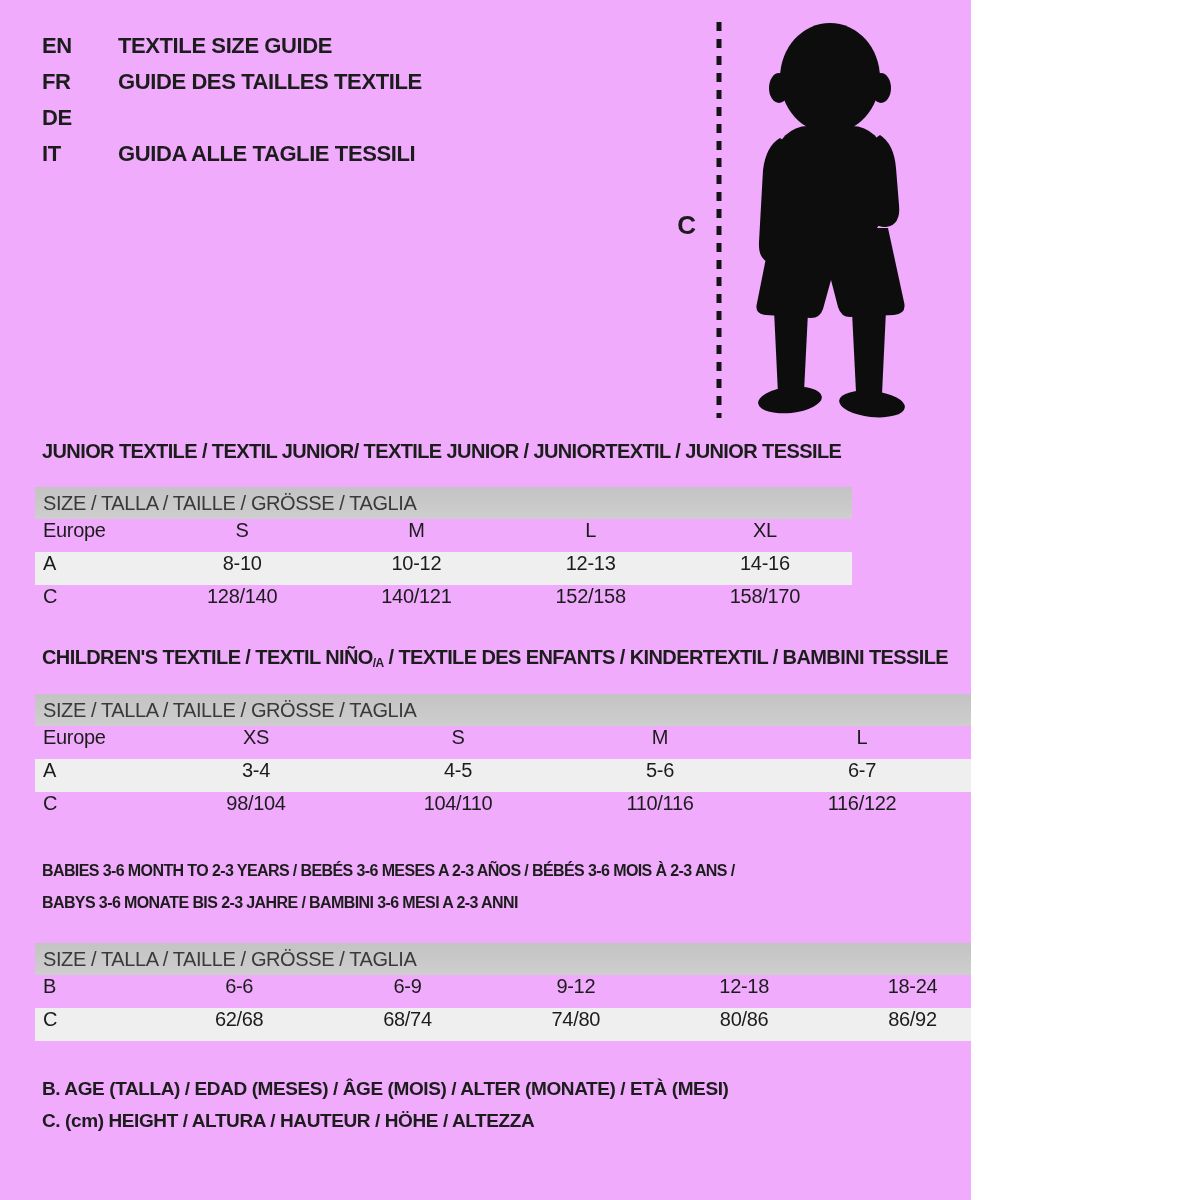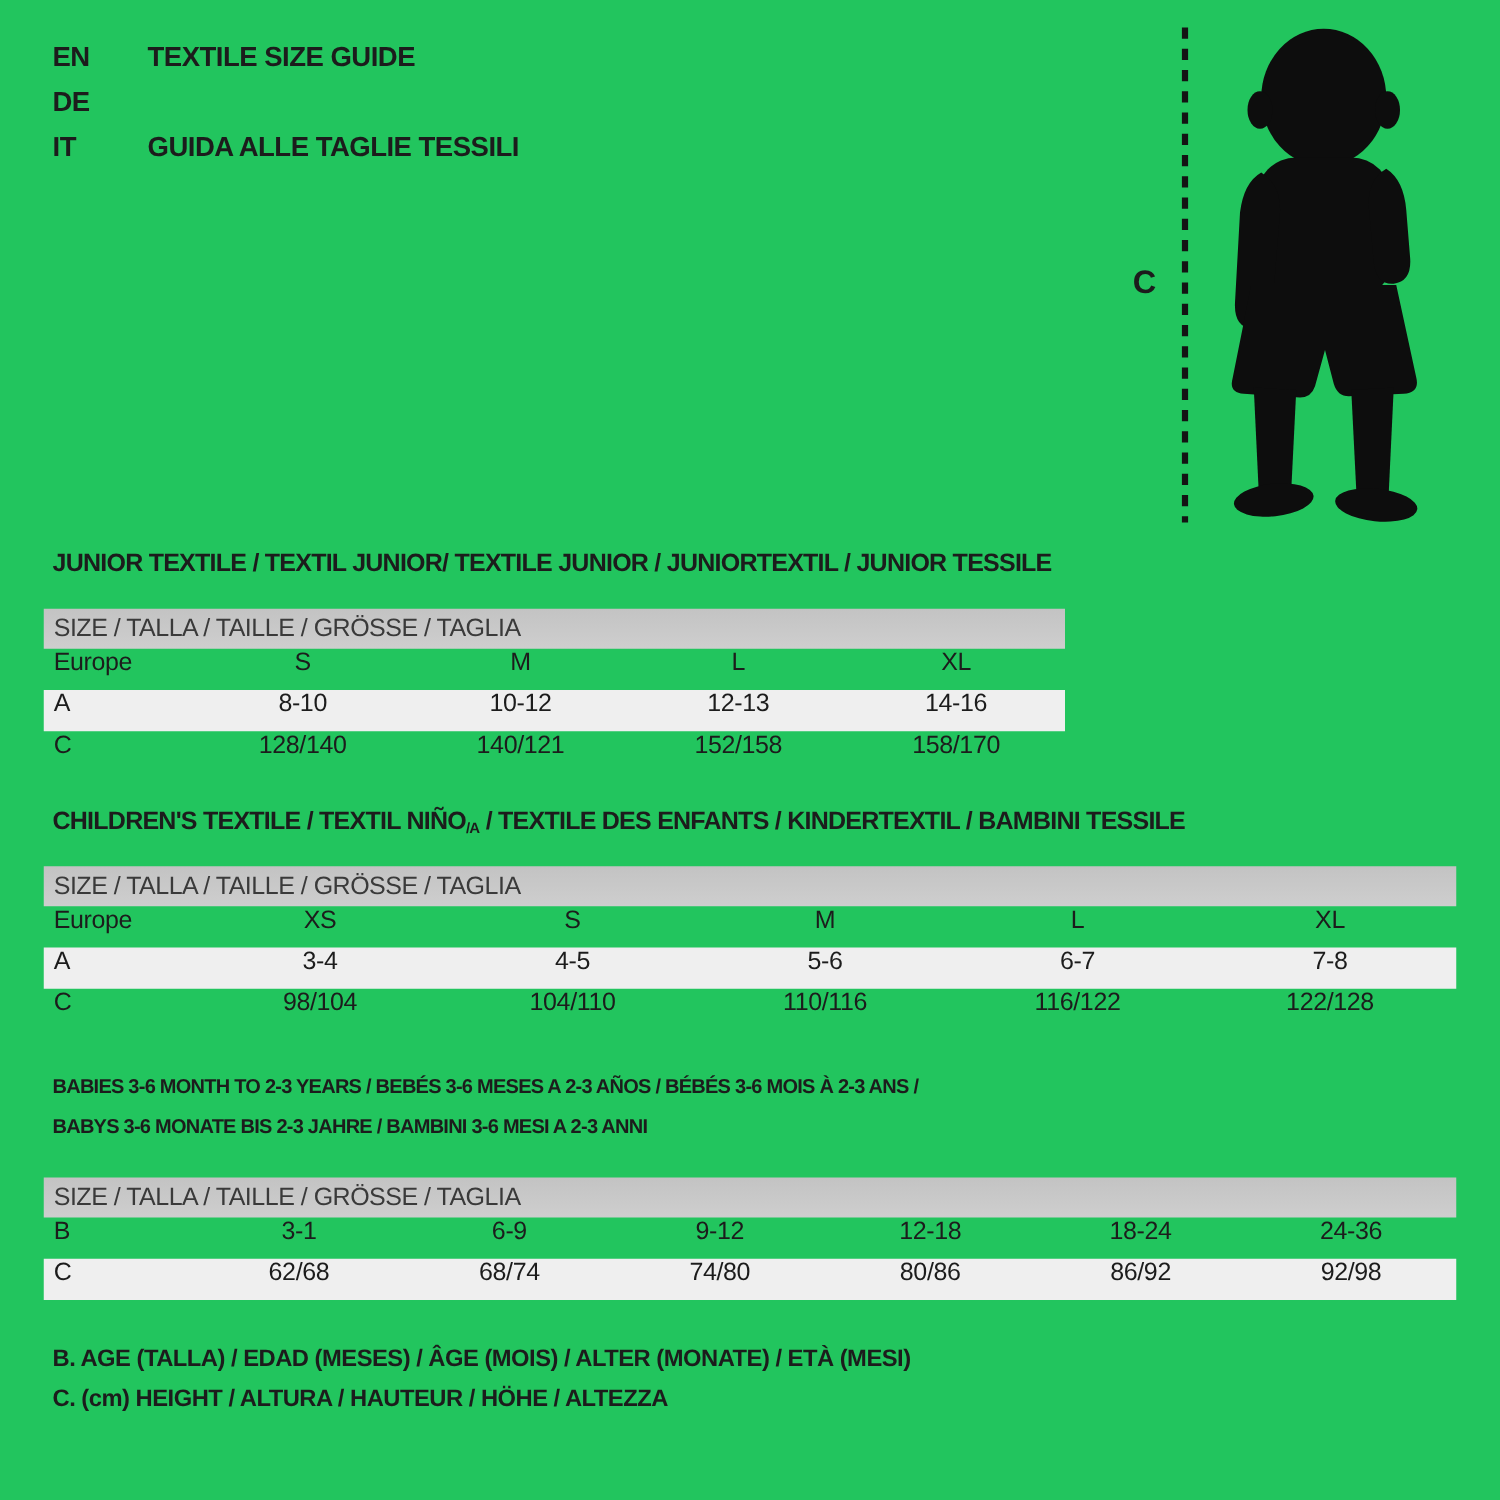--- a/index.html
+++ b/index.html
@@ -5,22 +5,22 @@
   * { box-sizing: border-box; }
   html, body { margin: 0; padding: 0; }
   body {
     width: 1200px; height: 1200px;
     background: #ffffff;
     font-family: "Liberation Sans", sans-serif;
     color: #1c1c1c;
   }
   .page {
     position: relative;
-    width: 1200px; height: 1200px;
-    background: #22c55e;
+    width: 971px; height: 1200px;
+    background: #f0abfc;
     overflow: hidden;
   }
 
   
   .langs { position: absolute; top: 28px; left: 42px; }
   .lang-row {
     display: flex; align-items: center;
     height: 36px;
     font-weight: bold; font-size: 22px; letter-spacing: -0.4px;
   }
@@ -84,20 +84,24 @@
 </style>
 </head>
 <body>
 
 <div class="page">
 
   <div class="langs">
     <div class="lang-row">
       <span class="lang-code">EN</span>
       <span class="lang-label">TEXTILE SIZE GUIDE</span>
+    </div>
+    <div class="lang-row">
+      <span class="lang-code">FR</span>
+      <span class="lang-label">GUIDE DES TAILLES TEXTILE</span>
     </div>
     <div class="lang-row">
       <span class="lang-code">DE</span>
     </div>
     <div class="lang-row">
       <span class="lang-code">IT</span>
       <span class="lang-label">GUIDA ALLE TAGLIE TESSILI</span>
     </div>
   </div>
 
@@ -192,21 +196,21 @@
       <div class="babies-title-block">
         <div class="babies-title-line">BABIES 3-6 MONTH TO 2-3 YEARS / BEBÉS 3-6 MESES A 2-3 AÑOS / BÉBÉS 3-6 MOIS À 2-3 ANS /</div>
         <div class="babies-title-line">BABYS 3-6 MONATE BIS 2-3 JAHRE / BAMBINI 3-6 MESI A 2-3 ANNI</div>
       </div>
       <div class="table full-table">
         <div class="size-bar">
           <span>SIZE / TALLA / TAILLE / GRÖSSE / TAGLIA</span>
         </div>
         <div class="trow">
           <div class="rlabel">B</div>
-          <div class="cell">3-1</div>
+          <div class="cell">6-6</div>
           <div class="cell">6-9</div>
           <div class="cell">9-12</div>
           <div class="cell">12-18</div>
           <div class="cell">18-24</div>
           <div class="cell">24-36</div>
         </div>
         <div class="trow shaded">
           <div class="rlabel">C</div>
           <div class="cell">62/68</div>
           <div class="cell">68/74</div>

